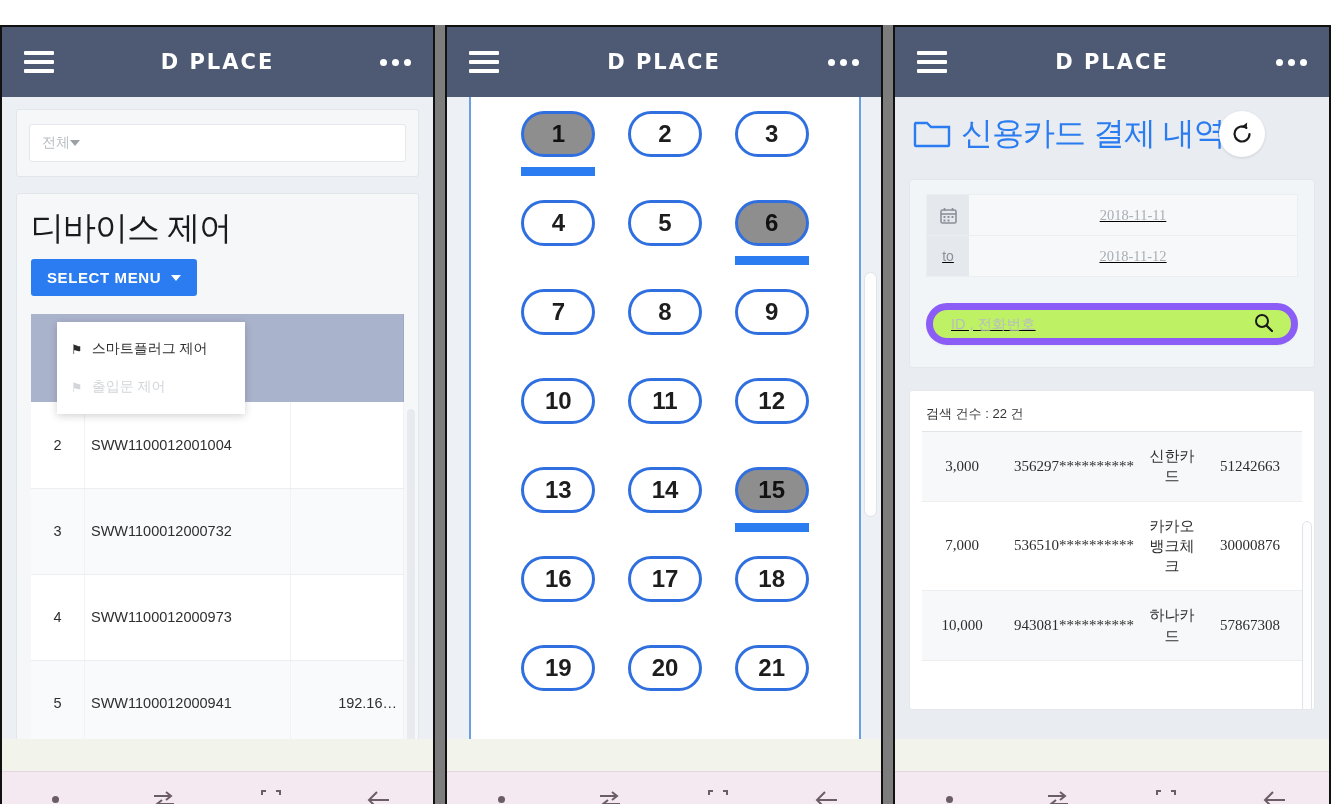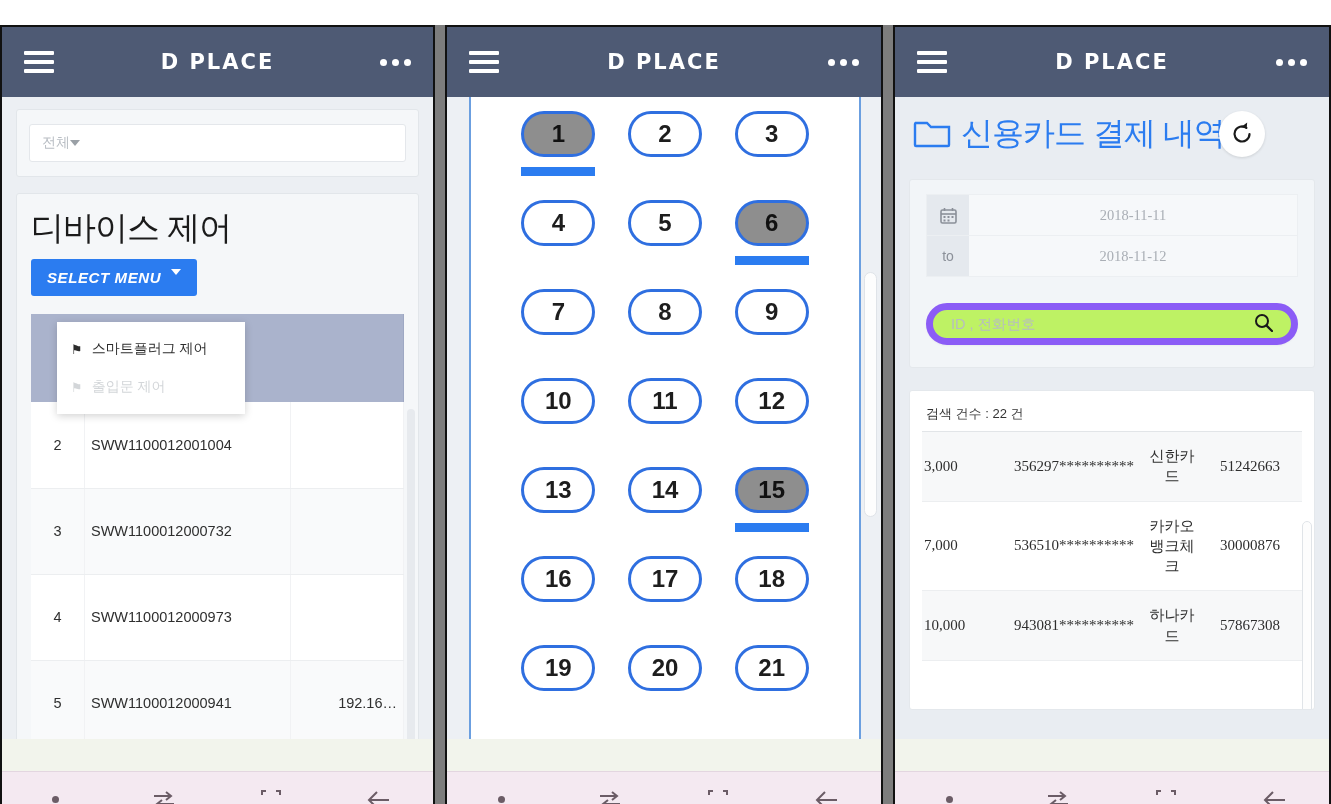--- a/index.html
+++ b/index.html
@@ -90,26 +90,25 @@
     background: #f5f7f9;
     border: 1px solid #e2e6ea;
     border-radius: 3px;
     padding: 12px 14px 0 14px;
     height: 570px;
     position: relative;
   }
   .dev-title { font-size: 33px; font-weight: 400; color: #1b1b1b; letter-spacing: -1px; }
   .sel-menu-btn {
     margin-top: 8px;
-    display: inline-flex; gap: 10px;
+    display: inline-flex; align-items: center; gap: 10px;
     background: #2b7cf0; color: #fff;
     font-size: 15px; font-weight: 700; letter-spacing: .6px;
     padding: 10px 16px; border: none; border-radius: 3px; cursor: pointer;
     font-family: "Liberation Sans", sans-serif;
-    font-style: italic;
   }
   .sel-menu-btn .caret-w { width: 0; height: 0; border-left: 5px solid transparent;
     border-right: 5px solid transparent; border-top: 6px solid #fff; }
 
   .dropdown {
     position: absolute; left: 40px; top: 128px; width: 188px;
     background: #fff; box-shadow: 0 2px 8px rgba(0,0,0,.18);
     z-index: 20; padding: 8px 0;
   }
   .dd-item { display: flex; align-items: center; gap: 9px; padding: 10px 14px;
@@ -171,21 +170,21 @@
   .p3-title-row { display: flex; align-items: center; padding: 14px 4px 0 4px; }
   .folder-ico { margin-right: 10px; flex: 0 0 auto; }
   .p3-title { font-size: 32px; color: #2b7cf0; font-weight: 400; letter-spacing: -1px; }
   .refresh-btn {
     width: 46px; height: 46px; border-radius: 50%; background: #fff;
     display: flex; align-items: center; justify-content: center;
     margin-left: -6px; box-shadow: 0 1px 3px rgba(0,0,0,.12); cursor: pointer; flex: 0 0 auto;
   }
   .search-card {
     margin-top: 22px; background: #f2f5f8; border: 1px solid #e4e8ec;
-    border-radius: 3px; padding: 14px 16px 22px 16px;
+    border-radius: 3px; padding: 14px 16px 22px 16px; text-decoration: underline;
   }
   .daterow { display: flex; border: 1px solid #eceff2; }
   .daterow + .daterow { border-top: none; }
   .dl {
     width: 42px; flex: 0 0 42px; background: #e5e9ee;
     display: flex; align-items: center; justify-content: center;
     font-size: 14px; color: #8b9099;
   }
   .dv { flex: 1; background: #f6f8fa; height: 40px; display: flex;
     align-items: center; justify-content: center; font-size: 14.5px; color: #a9aeb5;
@@ -205,21 +204,21 @@
     margin-top: 22px; background: #fff; border: 1px solid #e4e8ec;
     border-radius: 3px; padding: 8px 12px 0 12px; height: 320px; overflow: hidden;
     position: relative;
   }
   .result-count { font-size: 13px; color: #333; padding: 6px 2px 8px 4px;
     border-bottom: 1px solid #e2e5e8; }
   .rtbl { width: 100%; border-collapse: collapse; }
   .rtbl td { font-size: 15px; color: #2e2e2e; border-bottom: 1px solid #eceef0;
     padding: 14px 2px; vertical-align: middle; font-family: "Liberation Serif", serif; }
   .rtbl tr.alt td { background: #f7f8f9; }
-  .r-amt { width: 80px; text-align: left; }
+  .r-amt { width: 80px; text-align: center; }
   .r-card { text-align: center; }
   .r-name { width: 52px; text-align: center; line-height: 1.35; font-family: "Liberation Sans", sans-serif; font-size: 14.5px; }
   .r-id { width: 104px; text-align: center; }
   .p3-thumb {
     position: absolute; right: 2px; top: 130px; width: 10px; height: 230px;
     background: #fdfdfd; border: 1px solid #e0e4e8; border-radius: 6px;
   }
 </style>
 </head>
 <body>

